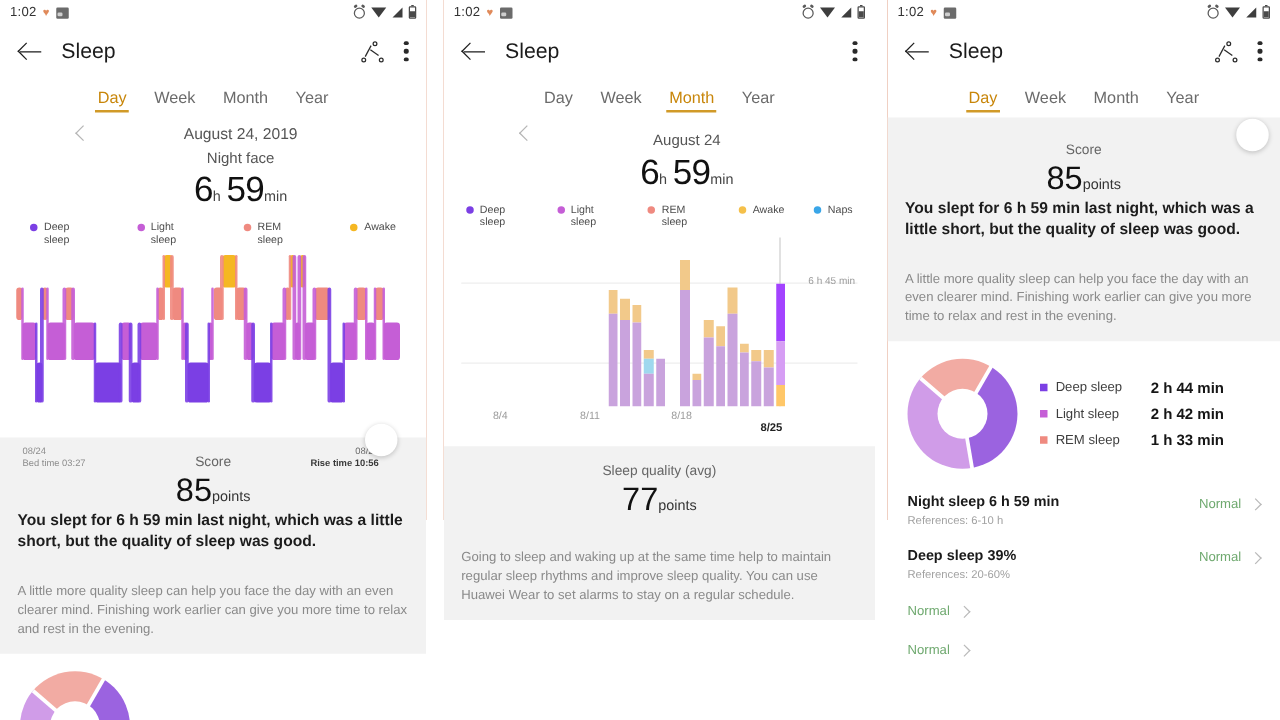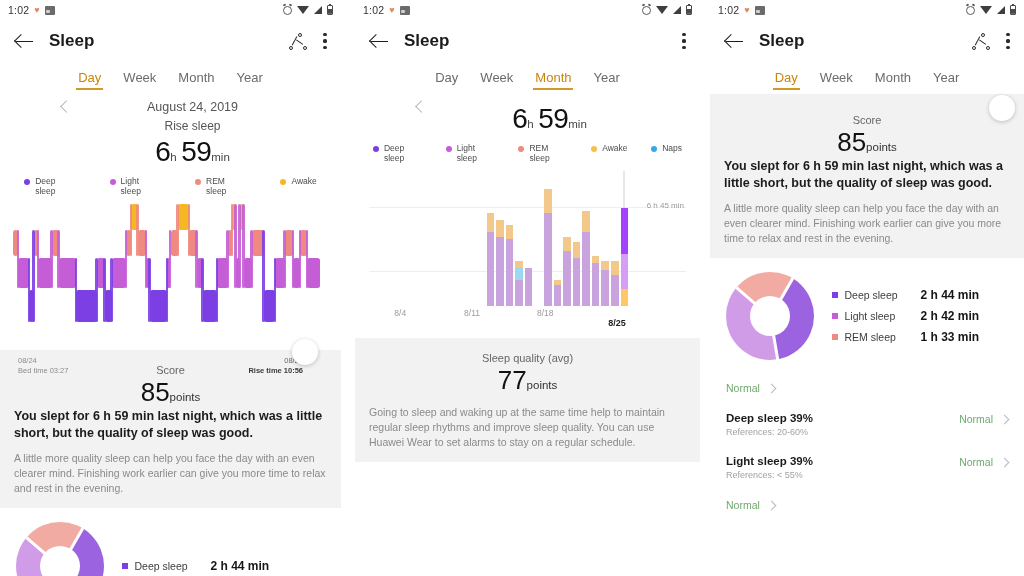--- a/index.html
+++ b/index.html
@@ -42,21 +42,21 @@
   .ic-bat { width: 6px; height: 10px; border: 1.3px solid #4a4a4a; border-radius:1px; position: relative;
      background: linear-gradient(#4a4a4a,#4a4a4a) bottom/100% 60% no-repeat; }
   .ic-bat::after{content:"";position:absolute;top:-2.4px;left:1.4px;width:2px;height:1.6px;background:#4a4a4a;}
 
   
   .appbar { height: 42px; display: flex; align-items: center; padding: 0 14px; }
   .back-arrow { width: 22px; height: 22px; position: relative; flex: 0 0 auto; cursor: pointer; }
   .back-arrow::before { content:""; position:absolute; left:2px; top:10.5px; width:17px; height:1.6px; background:#1d1d1d; }
   .back-arrow::after { content:""; position:absolute; left:2px; top:6px; width:9px; height:9px;
     border-left:1.6px solid #1d1d1d; border-bottom:1.6px solid #1d1d1d; transform: rotate(45deg); }
-  .app-title { font-size: 17px; color:#1b1b1b; margin-left: 13px; font-weight: bold; }
+  .app-title { font-size: 17px; color:#1b1b1b; margin-left: 13px; }
   .appbar-actions { margin-left: auto; display: flex; align-items: center; gap: 16px; }
   .share-icon { width: 19px; height: 19px; position: relative; cursor: pointer; }
   .share-icon i { position:absolute; background:#2a2a2a; }
   .dot-a { width:4px;height:4px;border:1.4px solid #2a2a2a;border-radius:50%;position:absolute;top:1px;left:10px;background:#fff;}
   .dot-b { width:4px;height:4px;border:1.4px solid #2a2a2a;border-radius:50%;position:absolute;bottom:1px;left:1px;background:#fff;}
   .dot-c { width:4px;height:4px;border:1.4px solid #2a2a2a;border-radius:50%;position:absolute;bottom:1px;right:0px;background:#fff;}
   .share-line1 { width:1.4px;height:10px;left:6px;top:4px;transform:rotate(28deg);}
   .share-line2 { width:1.4px;height:8px;left:11px;top:6px;transform:rotate(-55deg);}
   .kebab { width: 4px; cursor: pointer; display:flex; flex-direction:column; gap:3px; align-items:center; }
   .kebab span { width: 3.2px; height: 3.2px; background:#2a2a2a; border-radius:50%; display:block; }
@@ -97,21 +97,21 @@
     background:#ffffff; box-shadow: 0 1px 4px rgba(0,0,0,.22); z-index: 5; }
 
   
   .summary { background:#f2f2f2; padding: 14px 14px 12px; }
   .summary-head { text-align:center; }
   .summary-head .s-lbl { font-size: 11px; color:#666; }
   .summary-head .s-val { margin-top: 1px; }
   .summary-head .s-val .n { font-size: 26px; color:#111; }
   .summary-head .s-val .u { font-size: 11.5px; color:#333; }
   .sum-strong { font-size: 12.5px; color:#1c1c1c; line-height: 17px; font-weight: bold; }
-  .sum-soft { font-size: 10.5px; color:#8a8a8a; line-height: 15px; margin-top: 9px; }
+  .sum-soft { font-size: 10.5px; color:#8a8a8a; line-height: 15px; margin-top: 24px; }
 
   
   .barchart { position:relative; height: 135px; margin: 6px 14px 0; }
   .gridline { position:absolute; left:0; right:0; height:1px; background:#eeeeee; }
   .grid-lbl { position:absolute; right:2px; font-size:8px; color:#9a9a9a;padding-left:38px; }
   .bars { position:absolute; left: 22px; right: 58px; bottom: 0; top: 4px; display:flex; align-items:flex-end; gap:2px; }
   .bcol { flex:1; display:flex; flex-direction:column; justify-content:flex-end; height:100%; position:relative;}
   .bseg { width:100%; }
   .bcol.sel .bseg { }
   .sel-line { position:absolute; left:50%; transform:translateX(-50%); width:1px; background:#cfcfcf; top:-4px; bottom:0;}
@@ -183,21 +183,21 @@
     <div class="tabs">
       <div class="tab active">Day</div>
       <div class="tab">Week</div>
       <div class="tab">Month</div>
       <div class="tab">Year</div>
     </div>
 
     <div class="datenav">
       <div class="prev-chev"></div>
       <div class="date-main">August 24, 2019</div>
-      <div class="date-sub">Rise sleep</div>
+      <div class="date-sub">Night face</div>
       <div class="big-val">
         <span class="n">6</span><span class="u">h</span>
         <span class="n">59</span><span class="u">min</span>
       </div>
     </div>
 
     <div class="legend">
       <div class="lg">
         <span class="bullet" style="background:#7b3fe4"></span>
         <span class="lbl">Deep sleep</span>
@@ -360,20 +360,21 @@
 
     <div class="tabs">
       <div class="tab">Day</div>
       <div class="tab">Week</div>
       <div class="tab active">Month</div>
       <div class="tab">Year</div>
     </div>
 
     <div class="datenav">
       <div class="prev-chev"></div>
+      <div class="date-sub">August 24</div>
       <div class="big-val">
         <span class="n">6</span><span class="u">h</span>
         <span class="n">59</span><span class="u">min</span>
       </div>
     </div>
 
     <div class="legend">
       <div class="lg">
         <span class="bullet" style="background:#7b3fe4"></span>
         <span class="lbl">Deep sleep</span>
@@ -567,36 +568,36 @@
         <div class="dl-row">
           <span class="bullet" style="background:#ef8a80"></span>
           <span class="name">REM sleep</span>
           <span class="val">1 h 33 min</span>
         </div>
       </div>
     </div>
 
     <div class="list">
       <div class="lrow">
+        <div class="lmain">
+          <div class="ltitle">Night sleep  6 h 59 min</div>
+          <div class="lref">References: 6-10 h</div>
+        </div>
         <div class="lstat">Normal</div>
         <div class="chev-r"></div>
       </div>
       <div class="lrow">
         <div class="lmain">
           <div class="ltitle">Deep sleep  39%</div>
           <div class="lref">References: 20-60%</div>
         </div>
         <div class="lstat">Normal</div>
         <div class="chev-r"></div>
       </div>
       <div class="lrow">
-        <div class="lmain">
-          <div class="ltitle">Light sleep  39%</div>
-          <div class="lref">References: &lt; 55%</div>
-        </div>
         <div class="lstat">Normal</div>
         <div class="chev-r"></div>
       </div>
       <div class="lrow">
         <div class="lstat">Normal</div>
         <div class="chev-r"></div>
       </div>
     </div>
   </div>
 </div>

